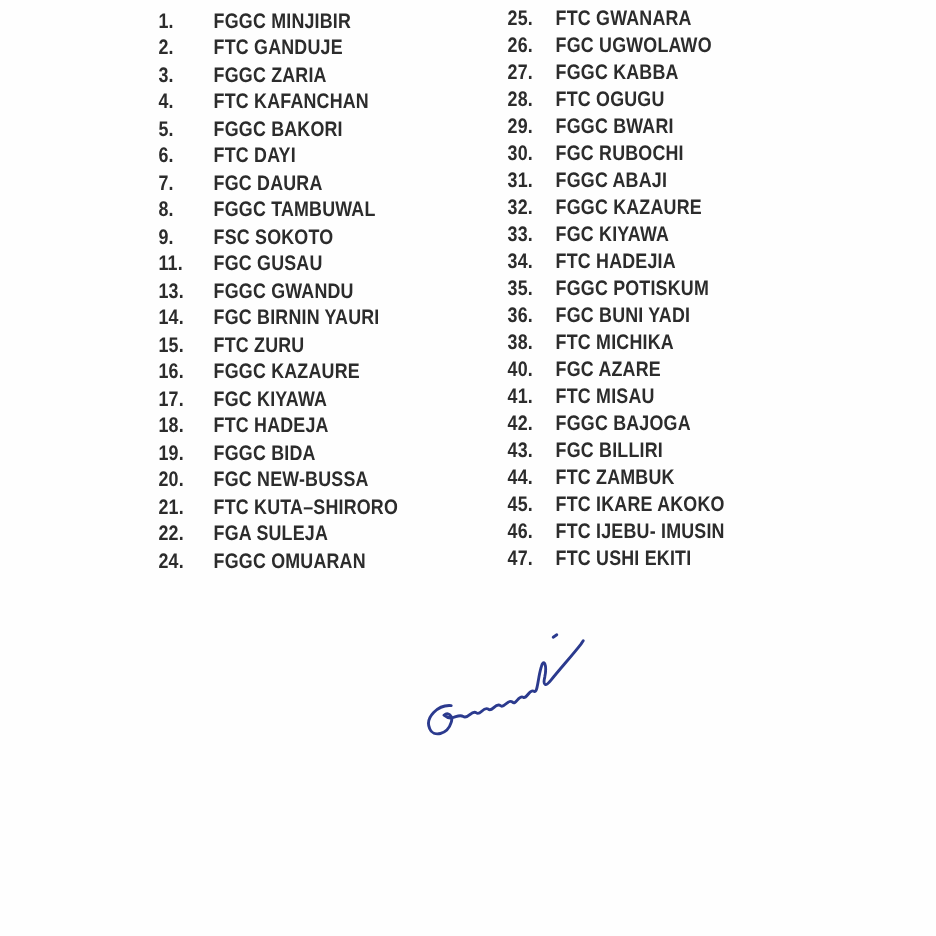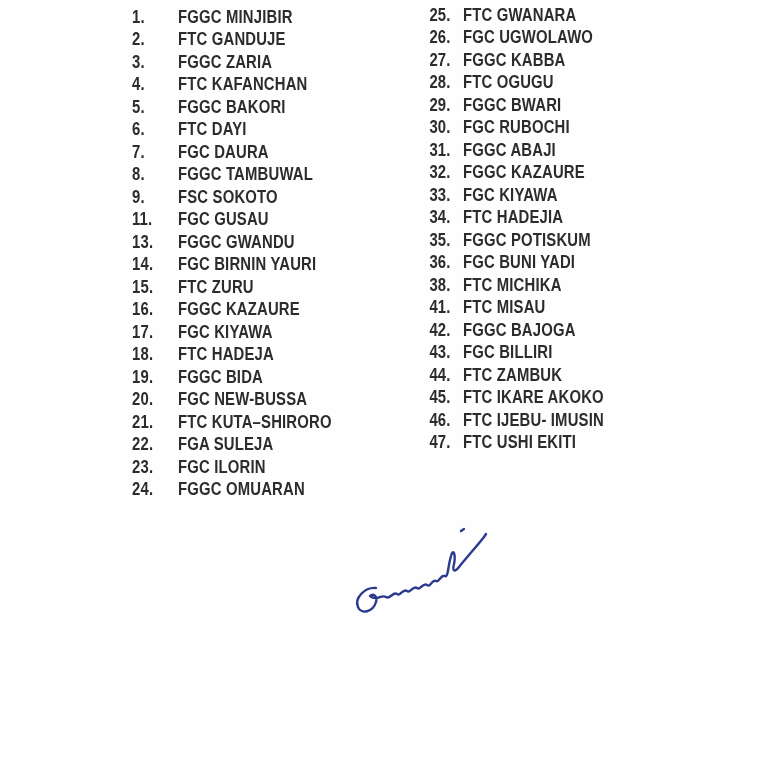--- a/index.html
+++ b/index.html
@@ -18,21 +18,21 @@
     font-weight: 700;
     color: #2c2c2c;
   }
   ol.col {
     position: absolute;
     margin: 0;
     padding: 0;
     list-style: none;
   }
   .col-left  { left: 132px; top: 6px; }
-  .col-right { left: 423px; top: 4px; text-align: center; }
+  .col-right { left: 423px; top: 4px; }
   li.row {
     display: flex;
     align-items: center;
     height: 22.5px;
     font-size: 17.5px;
     letter-spacing: 0.2px;
     white-space: nowrap;
   }
   .num {
     flex: 0 0 auto;
@@ -154,24 +154,20 @@
   <li class="row">
     <span class="num">21.</span>
     <span class="label">FTC KUTA–SHIRORO</span>
   </li>
 
   <li class="row">
     <span class="num">22.</span>
     <span class="label">FGA SULEJA</span>
   </li>
 
-  <li class="row">
-    <span class="num">23.</span>
-    <span class="label">FGC ILORIN</span>
-  </li>
 
   <li class="row">
     <span class="num">24.</span>
     <span class="label">FGGC OMUARAN</span>
   </li>
 </ol>
 
   <ol class="col col-right">
   <li class="row">
     <span class="num">25.</span>
@@ -233,20 +229,24 @@
     <span class="label">FGC BUNI YADI</span>
   </li>
 
 
   <li class="row">
     <span class="num">38.</span>
     <span class="label">FTC MICHIKA</span>
   </li>
 
 
+  <li class="row">
+    <span class="num">40.</span>
+    <span class="label">FGC AZARE</span>
+  </li>
 
   <li class="row">
     <span class="num">41.</span>
     <span class="label">FTC MISAU</span>
   </li>
 
   <li class="row">
     <span class="num">42.</span>
     <span class="label">FGGC BAJOGA</span>
   </li>

